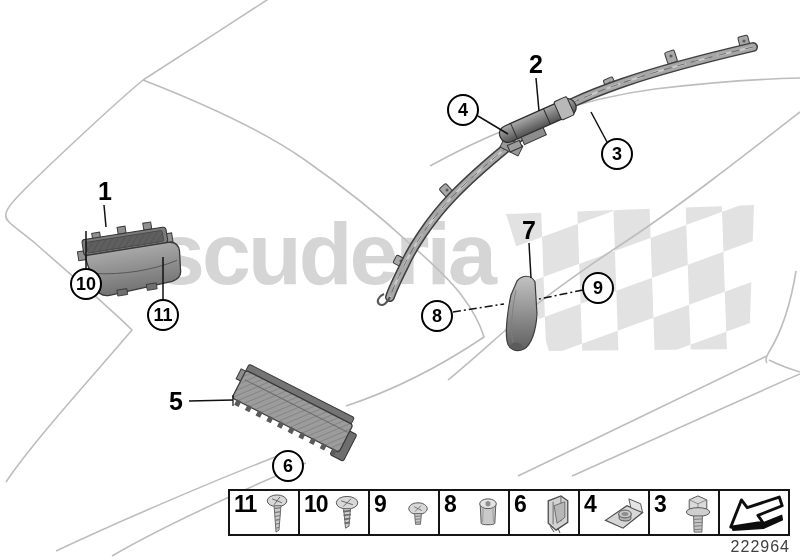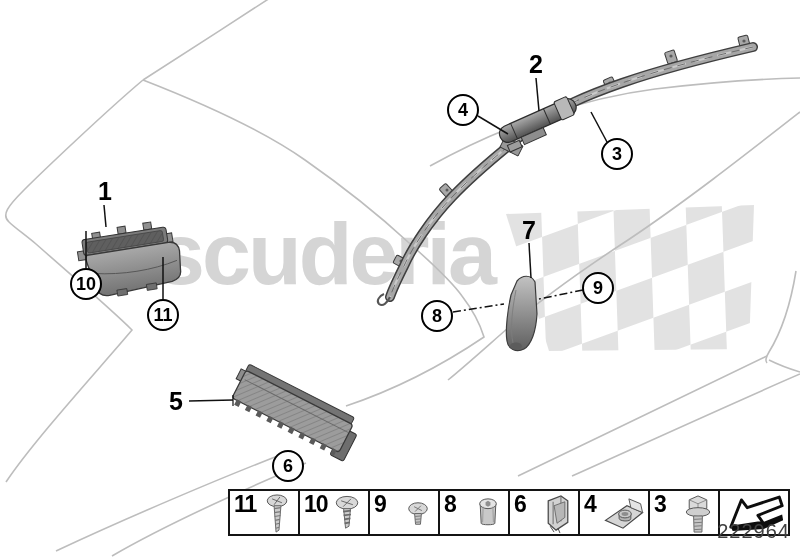--- a/index.html
+++ b/index.html
@@ -37,22 +37,22 @@
     margin-left:-2px;position:relative;box-sizing:border-box;
   }
   .cell:first-child{margin-left:0;}
   .cell .num{
     position:absolute;left:4px;top:2px;font-size:23px;font-weight:700;
     letter-spacing:-1px;color:#000;line-height:1;
   }
   .cell svg{position:absolute;right:2px;top:2px;}
   .cell.arrow-cell svg{position:absolute;left:3px;top:1px;}
   .part-number{
-    position:absolute;left:690px;top:520px;width:100px;z-index:4;
-    text-align:right;font-size:20px;color:#404040;letter-spacing:1px;
+    position:absolute;left:690px;top:538px;width:100px;z-index:4;
+    text-align:right;font-size:16px;color:#404040;letter-spacing:1px;
   }
 </style>
 </head>
 <body>
 
 <div class="stage">
 
   <div class="wm-brand">scuderia</div>
 
   <svg class="diagram-svg" width="800" height="560" viewBox="0 0 800 560">

